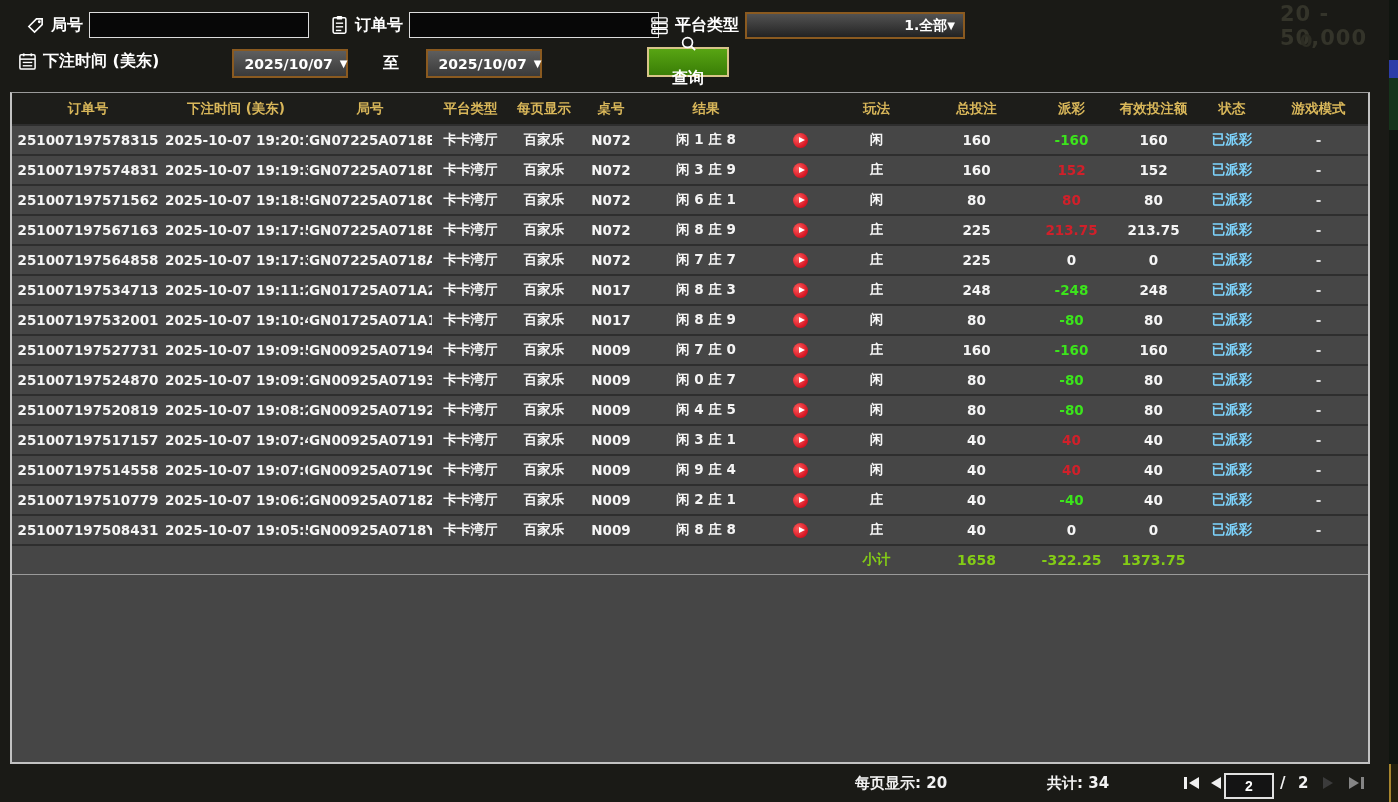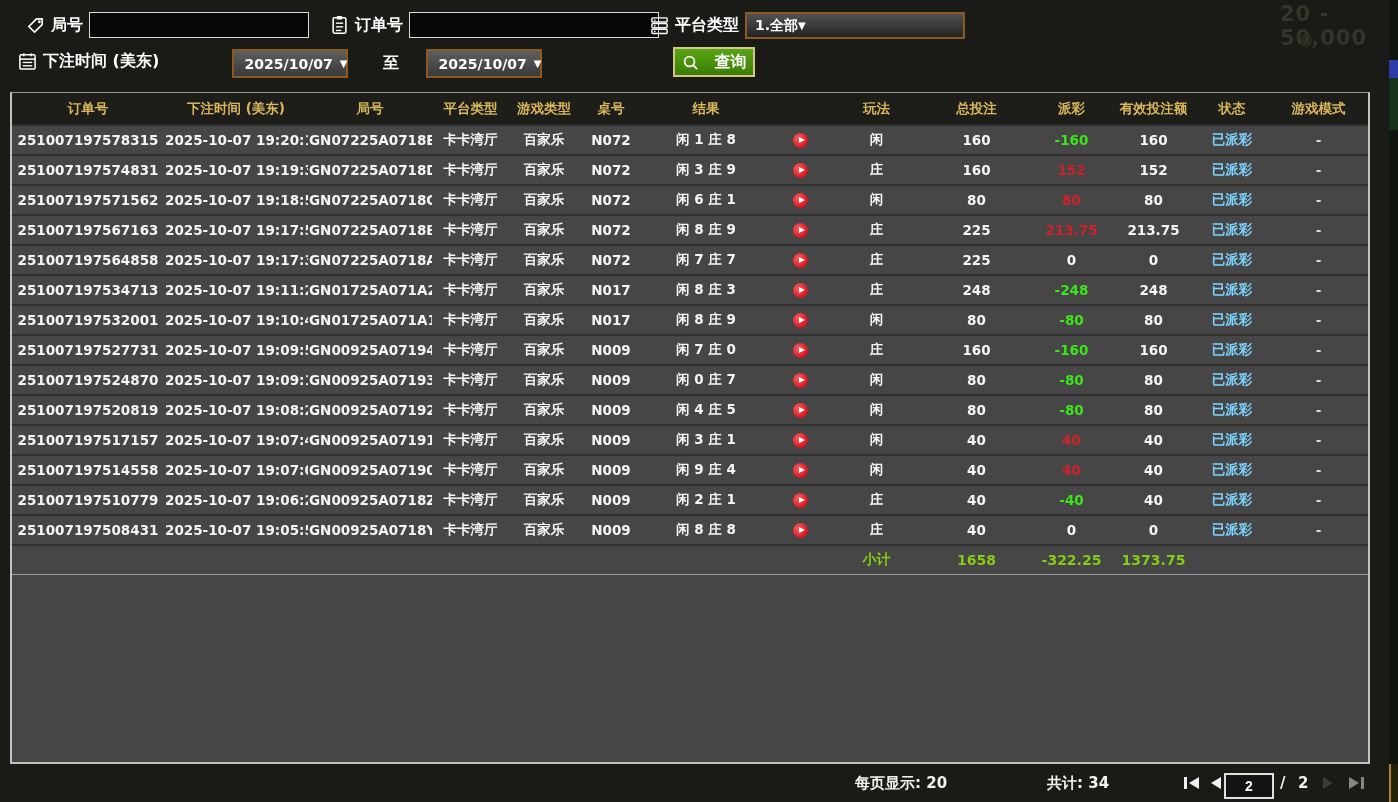--- a/index.html
+++ b/index.html
@@ -26,38 +26,38 @@
   input.txt {
     height:24px; background:#070707; border:1px solid #dcdcdc; color:#fff;
     padding:0 6px; font-size:14px; font-weight:bold; outline:none;
   }
   #round-input { width:206px; }
   #order-input { width:236px; }
   .dropdown {
     width:220px; height:27px; box-sizing:border-box;
     background:linear-gradient(#525252,#232323);
     border:2px solid #8a5a20; color:#fff; font-size:14px; font-weight:bold;
-    display:flex; align-items:center; justify-content:flex-start;
+    display:flex; align-items:center; justify-content:flex-end;
     padding:8px 8px; cursor:pointer;
   }
   .caret { font-size:10px; color:#fff; }
   .datepick {
     position:absolute; width:116px; height:29px; box-sizing:border-box;
     background:linear-gradient(#5e5e5e,#3a3a3a); border:2px solid #8a5a20;
     color:#fff; font-size:14px; font-weight:bold;
     display:flex; align-items:center; justify-content:center; gap:7px; cursor:pointer;padding-left:12px;
   }
   #date-from { left:232px; top:49px; }
   #date-to   { left:426px; top:49px; }
   #zhi { position:absolute; left:383px; top:53px; color:#fff; font-size:16px; font-weight:bold; }
   #search-btn {
-    position:absolute; left:673px; top:47px; width:82px; height:30px; box-sizing:border-box;
+    position:absolute; left:647px; top:47px; width:82px; height:30px; box-sizing:border-box;
     background:linear-gradient(#58a513,#3a7e06); border:2px solid #d8c488;
     color:#fff; font-size:16px; font-weight:bold;
-    display:flex; align-items:center; justify-content:center; gap:16px; cursor:pointer;
+    display:flex; align-items:center; justify-content:center; gap:16px; cursor:pointer;flex-direction:column;
   }
 
   
   .table-wrap {
     position:absolute; left:10px; top:92px; width:1360px; height:672px;
     box-sizing:border-box; background:#464646;
     border:2px solid #c2c2c2; border-top:1px solid #9a9a9a;
   }
   table { width:100%; border-collapse:collapse; table-layout:fixed; }
   thead th {
@@ -213,21 +213,21 @@
         <col style="width:83px">
       <col style="width:74px">
         <col style="width:99px">
     </colgroup>
     <thead>
       <tr>
         <th>订单号</th>
         <th>下注时间 (美东)</th>
         <th>局号</th>
         <th>平台类型</th>
-        <th>游戏类型</th>
+        <th>每页显示</th>
         <th>桌号</th>
         <th>结果</th>
         <th></th>
         <th>玩法</th>
         <th>总投注</th>
         <th>派彩</th>
         <th>有效投注额</th>
         <th>状态</th>
         <th>游戏模式</th>
       </tr>

